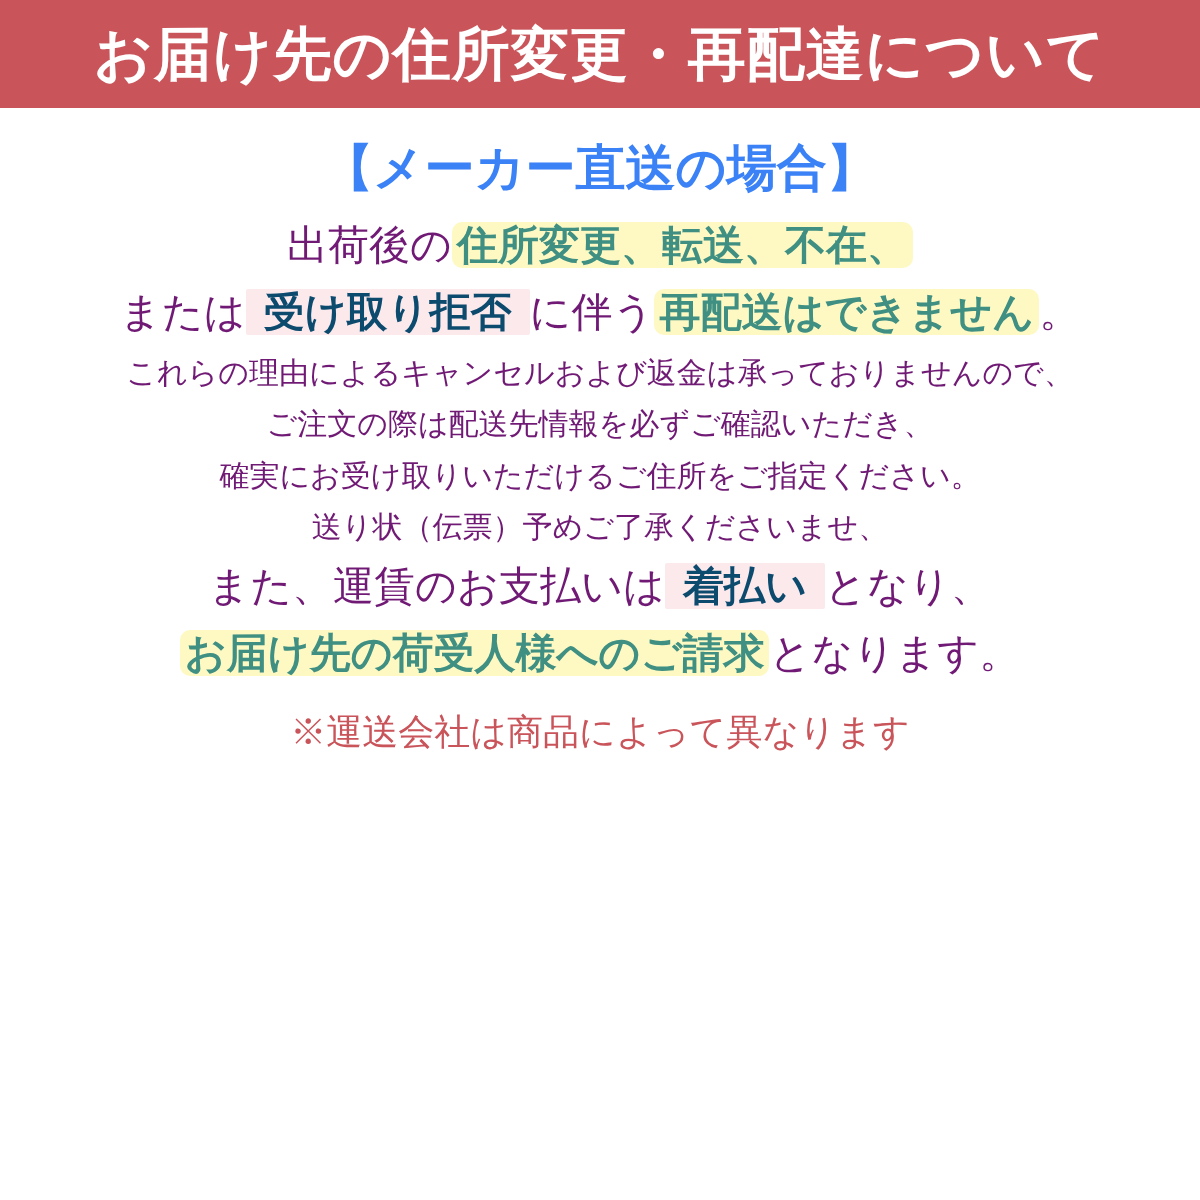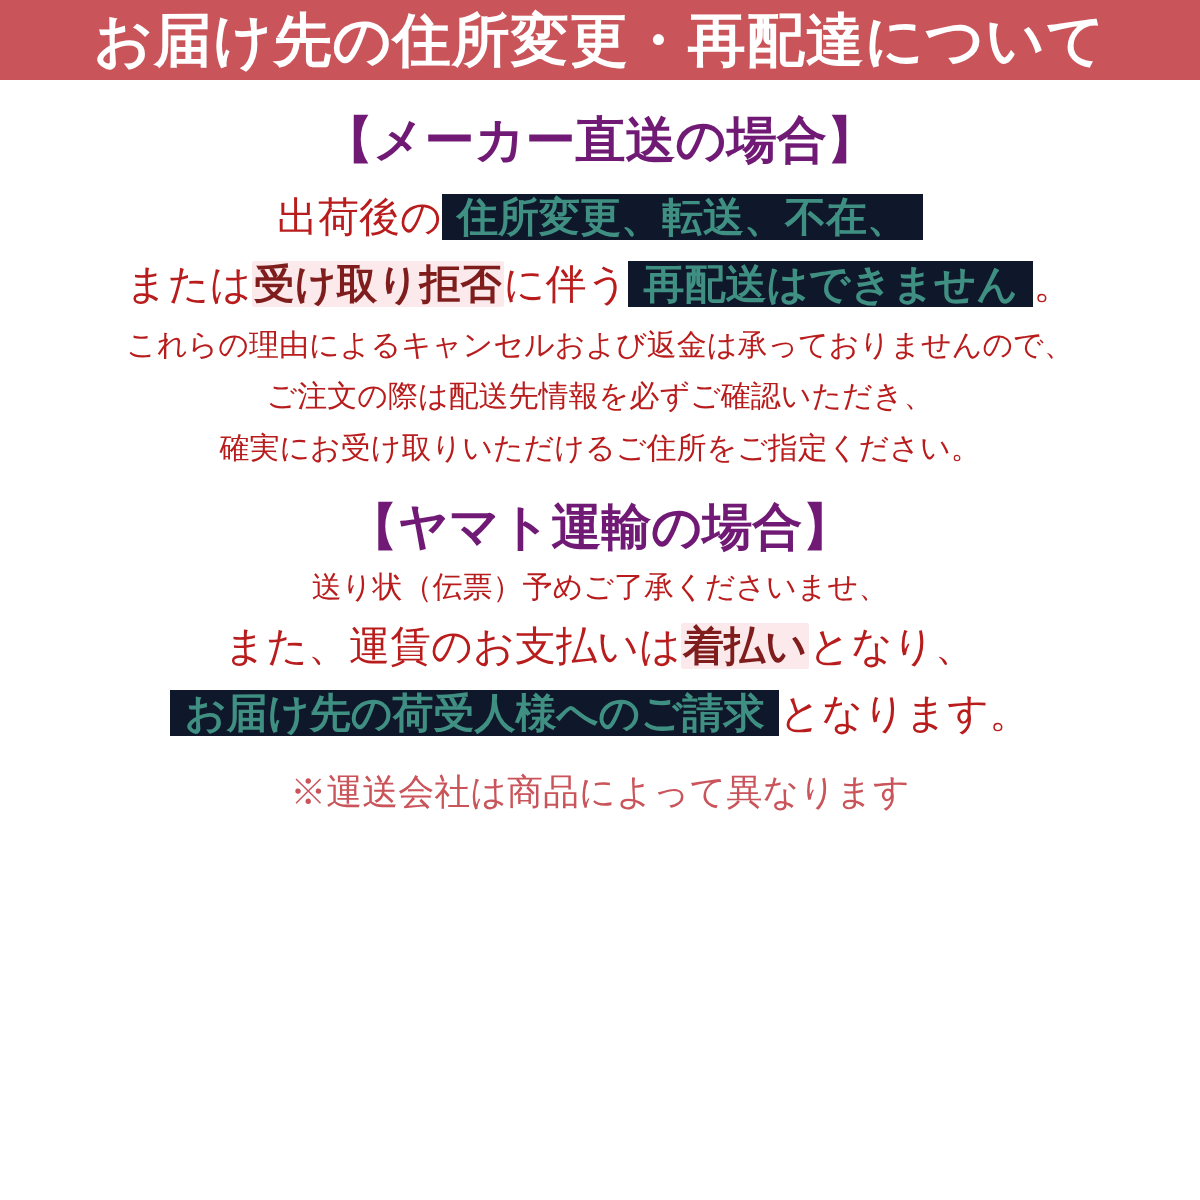--- a/index.html
+++ b/index.html
@@ -16,21 +16,21 @@
   .page {
     width: 1200px;
     height: 1200px;
     position: relative;
     box-sizing: border-box;
   }
 
   
   .header-band {
     width: 100%;
-    height: 80px;
+    height: 108px;
     background: #c9545a;
     display: flex;
     align-items: center;
     justify-content: center;
     box-sizing: border-box;
   }
   .header-title {
     color: #ffffff;
     font-size: 58px;
     font-weight: 700;
@@ -40,21 +40,21 @@
   }
 
   
   .body-area {
     padding: 0 16px;
     box-sizing: border-box;
     text-align: center;
   }
 
   .section-head {
-    color: #701a75;
+    color: #3b82f6;
     font-size: 50px;
     font-weight: 700;
     text-align: center;
     line-height: 1.2;
     white-space: nowrap;
   }
   .section-head-1 { margin-top: 30px; }
   .section-head-2 { margin-top: 28px; }
 
   .line {
@@ -69,33 +69,33 @@
     font-size: 30px;
   }
   .line.first-of-block {
     margin-top: 18px;
   }
 
   
   .hl-green {
     color: #3f8f82;
     font-weight: 700;
-    background: #0f172a;
-    padding: 0 15px;
-    border-radius: 0;
+    background: #fef9c3;
+    padding: 0 5px;
+    border-radius: 10px;
   }
   .hl-pink {
-    color: #7f1d1d;
+    color: #0c4a6e;
     font-weight: 700;
     background: #fbe9ec;
-    padding: 0 2px;
+    padding: 0 18px;
     border-radius: 2px;
   }
   .plain {
-    color: #b91c1c;
+    color: #701a75;
   }
 
   .note-line {
     color: #c9545a;
     font-size: 36px;
     text-align: center;
     margin-top: 24px;
     white-space: nowrap;
   }
 </style>
@@ -111,21 +111,20 @@
   <div class="body-area">
 
     <div class="section-head section-head-1">【メーカー直送の場合】</div>
 
     <div class="line first-of-block"><span class="plain">出荷後の</span><span class="hl-green">住所変更、転送、不在、</span></div>
     <div class="line"><span class="plain">または</span><span class="hl-pink">受け取り拒否</span><span class="plain">に伴う</span><span class="hl-green">再配送はできません</span><span class="plain">。</span></div>
     <div class="line small"><span class="plain">これらの理由によるキャンセルおよび返金は承っておりませんので、</span></div>
     <div class="line small"><span class="plain">ご注文の際は配送先情報を必ずご確認いただき、</span></div>
     <div class="line small"><span class="plain">確実にお受け取りいただけるご住所をご指定ください。</span></div>
 
-    <div class="section-head section-head-2">【ヤマト運輸の場合】</div>
 
     <div class="line small"><span class="plain">送り状（伝票）予めご了承くださいませ、</span></div>
     <div class="line"><span class="plain">また、運賃のお支払いは</span><span class="hl-pink">着払い</span><span class="plain">となり、</span></div>
     <div class="line"><span class="hl-green">お届け先の荷受人様へのご請求</span><span class="plain">となります。</span></div>
 
     <div class="note-line">※運送会社は商品によって異なります</div>
 
   </div>
 </div>
 

